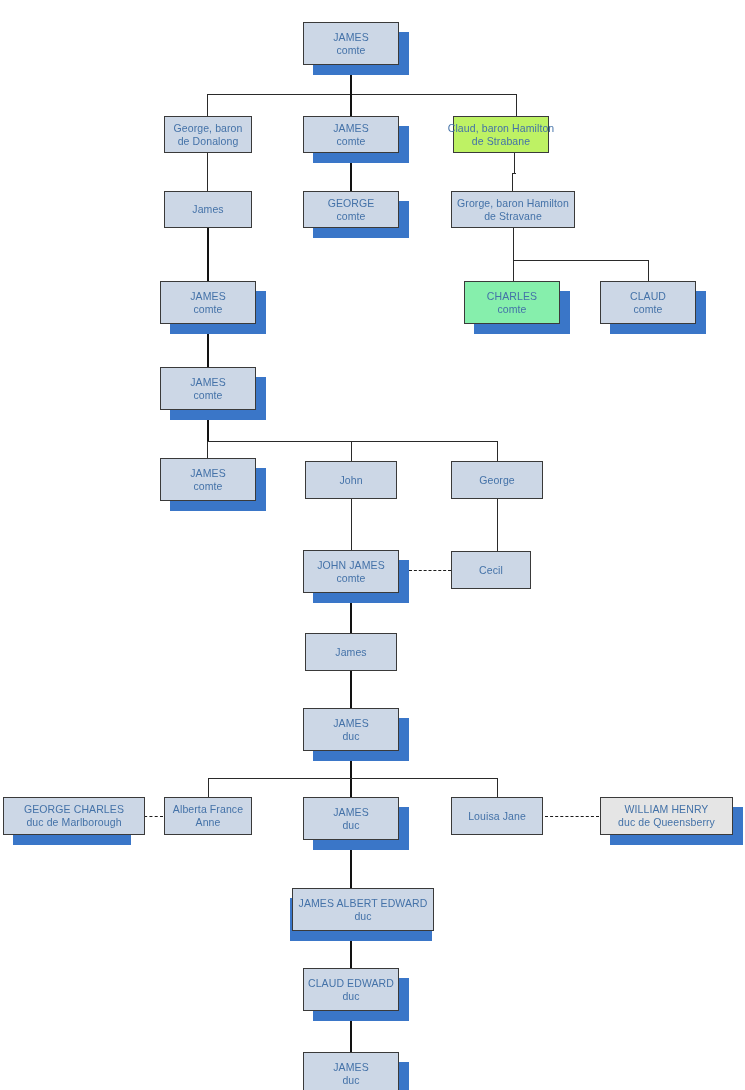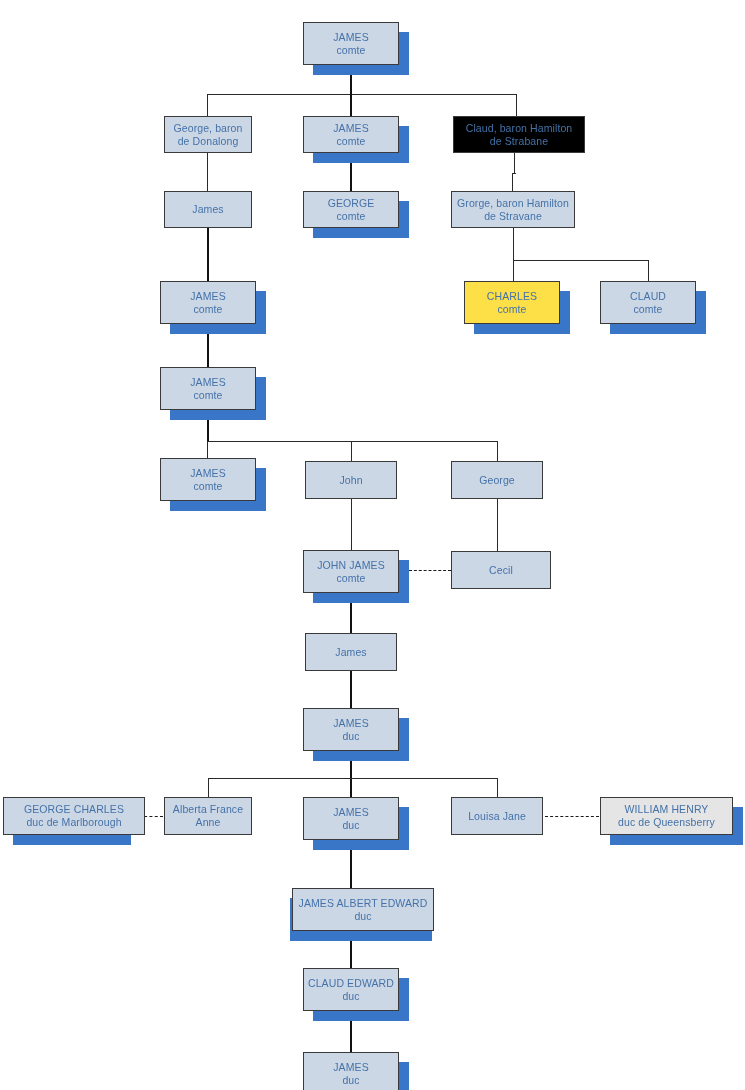--- a/index.html
+++ b/index.html
@@ -126,21 +126,21 @@
       </div>
       <div class="node" style="left: 164px; top: 96px; width: 88px; height: 37px; background: rgb(204, 215, 230); border-color: rgb(58, 58, 58); color: rgb(68, 114, 168);">
         <span class="l1">George, baron</span>
         <span class="l2">de Donalong</span>
       </div>
       <div class="shadow" style="left: 313px; top: 106px; width: 96px; height: 37px; background: rgb(58, 118, 200);"></div>
       <div class="node" style="left: 303px; top: 96px; width: 96px; height: 37px; background: rgb(204, 215, 230); border-color: rgb(58, 58, 58); color: rgb(68, 114, 168);">
         <span class="l1">JAMES</span>
         <span class="l2">comte</span>
       </div>
-      <div class="node" style="left: 453px; top: 96px; width: 132px; height: 37px; background: #000000; border-color: rgb(58, 58, 58); color: rgb(68, 114, 168);">
+      <div class="node" style="left: 453px; top: 96px; width: 96px; height: 37px; background: #bef264; border-color: rgb(58, 58, 58); color: rgb(68, 114, 168);">
         <span class="l1">Claud, baron Hamilton</span>
         <span class="l2">de Strabane</span>
       </div>
       <div class="node" style="left: 164px; top: 171px; width: 88px; height: 37px; background: rgb(204, 215, 230); border-color: rgb(58, 58, 58); color: rgb(68, 114, 168);">
         <span class="l1">James</span>
       </div>
       <div class="shadow" style="left: 313px; top: 181px; width: 96px; height: 37px; background: rgb(58, 118, 200);"></div>
       <div class="node" style="left: 303px; top: 171px; width: 96px; height: 37px; background: rgb(204, 215, 230); border-color: rgb(58, 58, 58); color: rgb(68, 114, 168);">
         <span class="l1">GEORGE</span>
         <span class="l2">comte</span>
@@ -148,21 +148,21 @@
       <div class="node" style="left: 451px; top: 171px; width: 124px; height: 37px; background: rgb(204, 215, 230); border-color: rgb(58, 58, 58); color: rgb(68, 114, 168);">
         <span class="l1">Grorge, baron Hamilton</span>
         <span class="l2">de Stravane</span>
       </div>
       <div class="shadow" style="left: 170px; top: 271px; width: 96px; height: 43px; background: rgb(58, 118, 200);"></div>
       <div class="node" style="left: 160px; top: 261px; width: 96px; height: 43px; background: rgb(204, 215, 230); border-color: rgb(58, 58, 58); color: rgb(68, 114, 168);">
         <span class="l1">JAMES</span>
         <span class="l2">comte</span>
       </div>
       <div class="shadow" style="left: 474px; top: 271px; width: 96px; height: 43px; background: rgb(58, 118, 200);"></div>
-      <div class="node" style="left: 464px; top: 261px; width: 96px; height: 43px; background: #fde047; border-color: rgb(58, 58, 58); color: rgb(68, 114, 168);">
+      <div class="node" style="left: 464px; top: 261px; width: 96px; height: 43px; background: #86efac; border-color: rgb(58, 58, 58); color: rgb(68, 114, 168);">
         <span class="l1">CHARLES</span>
         <span class="l2">comte</span>
       </div>
       <div class="shadow" style="left: 610px; top: 271px; width: 96px; height: 43px; background: rgb(58, 118, 200);"></div>
       <div class="node" style="left: 600px; top: 261px; width: 96px; height: 43px; background: rgb(204, 215, 230); border-color: rgb(58, 58, 58); color: rgb(68, 114, 168);">
         <span class="l1">CLAUD</span>
         <span class="l2">comte</span>
       </div>
       <div class="shadow" style="left: 170px; top: 357px; width: 96px; height: 43px; background: rgb(58, 118, 200);"></div>
       <div class="node" style="left: 160px; top: 347px; width: 96px; height: 43px; background: rgb(204, 215, 230); border-color: rgb(58, 58, 58); color: rgb(68, 114, 168);">
@@ -178,21 +178,21 @@
         <span class="l1">John</span>
       </div>
       <div class="node" style="left: 451px; top: 441px; width: 92px; height: 38px; background: rgb(204, 215, 230); border-color: rgb(58, 58, 58); color: rgb(68, 114, 168);">
         <span class="l1">George</span>
       </div>
       <div class="shadow" style="left: 313px; top: 540px; width: 96px; height: 43px; background: rgb(58, 118, 200);"></div>
       <div class="node" style="left: 303px; top: 530px; width: 96px; height: 43px; background: rgb(204, 215, 230); border-color: rgb(58, 58, 58); color: rgb(68, 114, 168);">
         <span class="l1">JOHN JAMES</span>
         <span class="l2">comte</span>
       </div>
-      <div class="node" style="left: 451px; top: 531px; width: 100px; height: 38px; background: rgb(204, 215, 230); border-color: rgb(58, 58, 58); color: rgb(68, 114, 168);">
+      <div class="node" style="left: 451px; top: 531px; width: 80px; height: 38px; background: rgb(204, 215, 230); border-color: rgb(58, 58, 58); color: rgb(68, 114, 168);">
         <span class="l1">Cecil</span>
       </div>
       <div class="node" style="left: 305px; top: 613px; width: 92px; height: 38px; background: rgb(204, 215, 230); border-color: rgb(58, 58, 58); color: rgb(68, 114, 168);">
         <span class="l1">James</span>
       </div>
       <div class="shadow" style="left: 313px; top: 698px; width: 96px; height: 43px; background: rgb(58, 118, 200);"></div>
       <div class="node" style="left: 303px; top: 688px; width: 96px; height: 43px; background: rgb(204, 215, 230); border-color: rgb(58, 58, 58); color: rgb(68, 114, 168);">
         <span class="l1">JAMES</span>
         <span class="l2">duc</span>
       </div>

